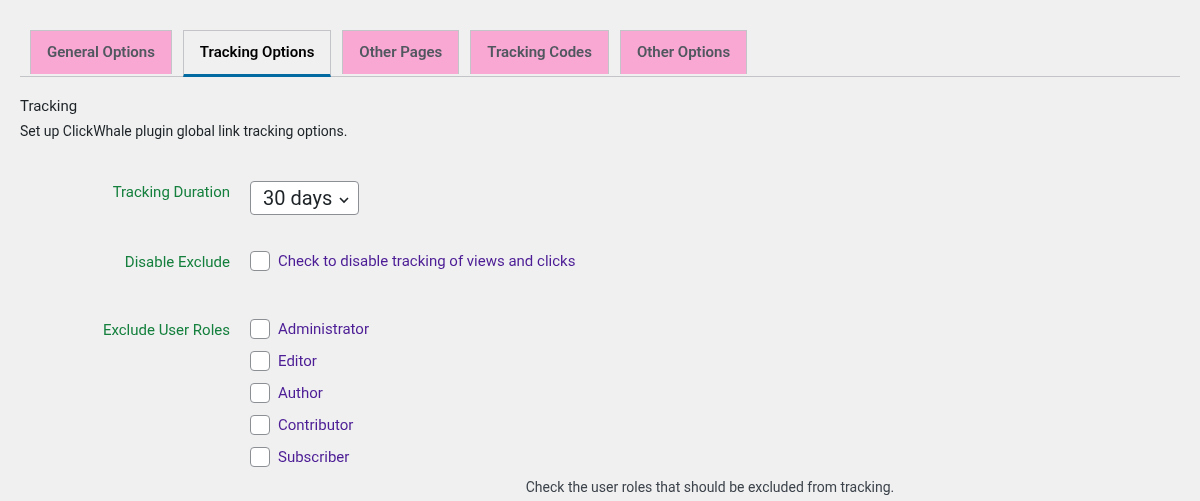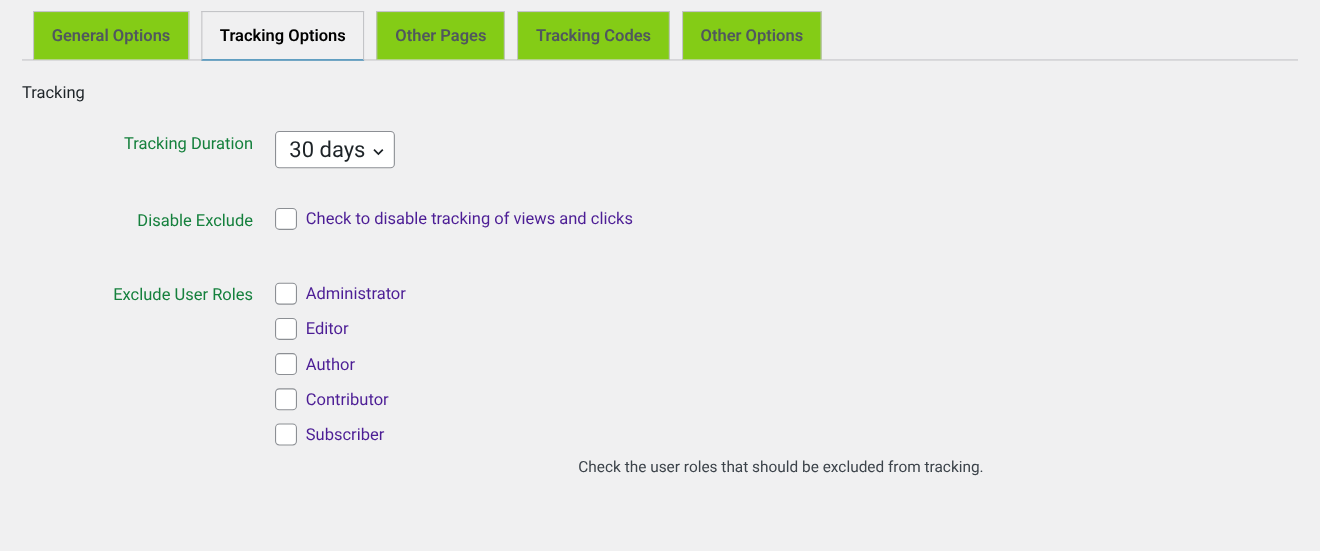--- a/index.html
+++ b/index.html
@@ -25,36 +25,37 @@
       line-height: inherit;
     }
     .nav-tab {
       display: inline-block;
       padding: 10px 16px;
       margin-left: 0.5em;
       margin-right: 0;
       font-size: 15px;
       font-weight: 600;
       line-height: 1.5;
-      background: #84cc16;
+      background: #f9a8d4;
       color: #50575e;
       border: 1px solid #c3c4c7;
       border-bottom: none;
       text-decoration: none;
       cursor: pointer;
       position: relative;
       top: 1px;
     }
     .nav-tab:first-child {
       margin-left: 0;
     }
     .nav-tab-active {
       background: #f0f0f1;
       color: #000;
-      border-bottom: 1px solid #0369a1;
+      border-bottom: 3px solid #0369a1;
+      margin-top: 20px;
     }
     h2.section-title {
       font-size: 15px;
       font-weight: 400;
       margin: 20px 0 8px 0;
       color: #1d2327;
     }
     p.description-top {
       font-size: 14px;
       color: #1d2327;
@@ -130,20 +131,21 @@
 <div class="wrap">
   <div class="nav-tab-wrapper">
     <a class="nav-tab">General Options</a>
     <a class="nav-tab nav-tab-active">Tracking Options</a>
     <a class="nav-tab">Other Pages</a>
     <a class="nav-tab">Tracking Codes</a>
     <a class="nav-tab">Other Options</a>
   </div>
 
   <h2 class="section-title">Tracking</h2>
+  <p class="description-top">Set up ClickWhale plugin global link tracking options.</p>
 
   <table class="form-table">
     <tbody>
       <tr>
         <th>Tracking Duration</th>
         <td>
           <div class="select-wrap">
             <span class="sel-text">30 days</span>
             <span class="chevron">
               <svg viewBox="0 0 12 12" width="12" height="12">

